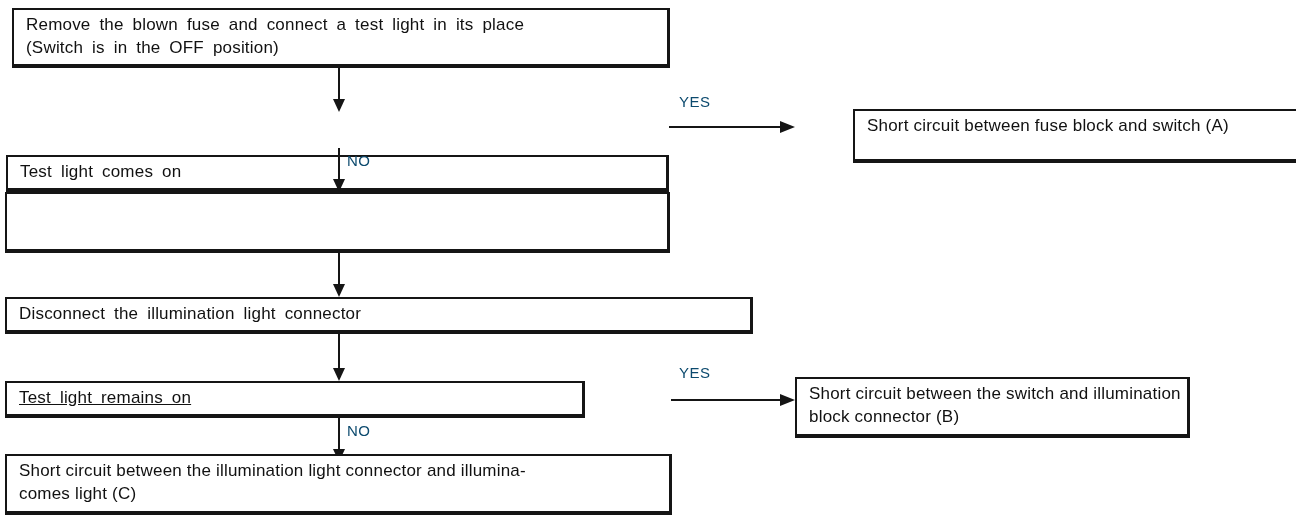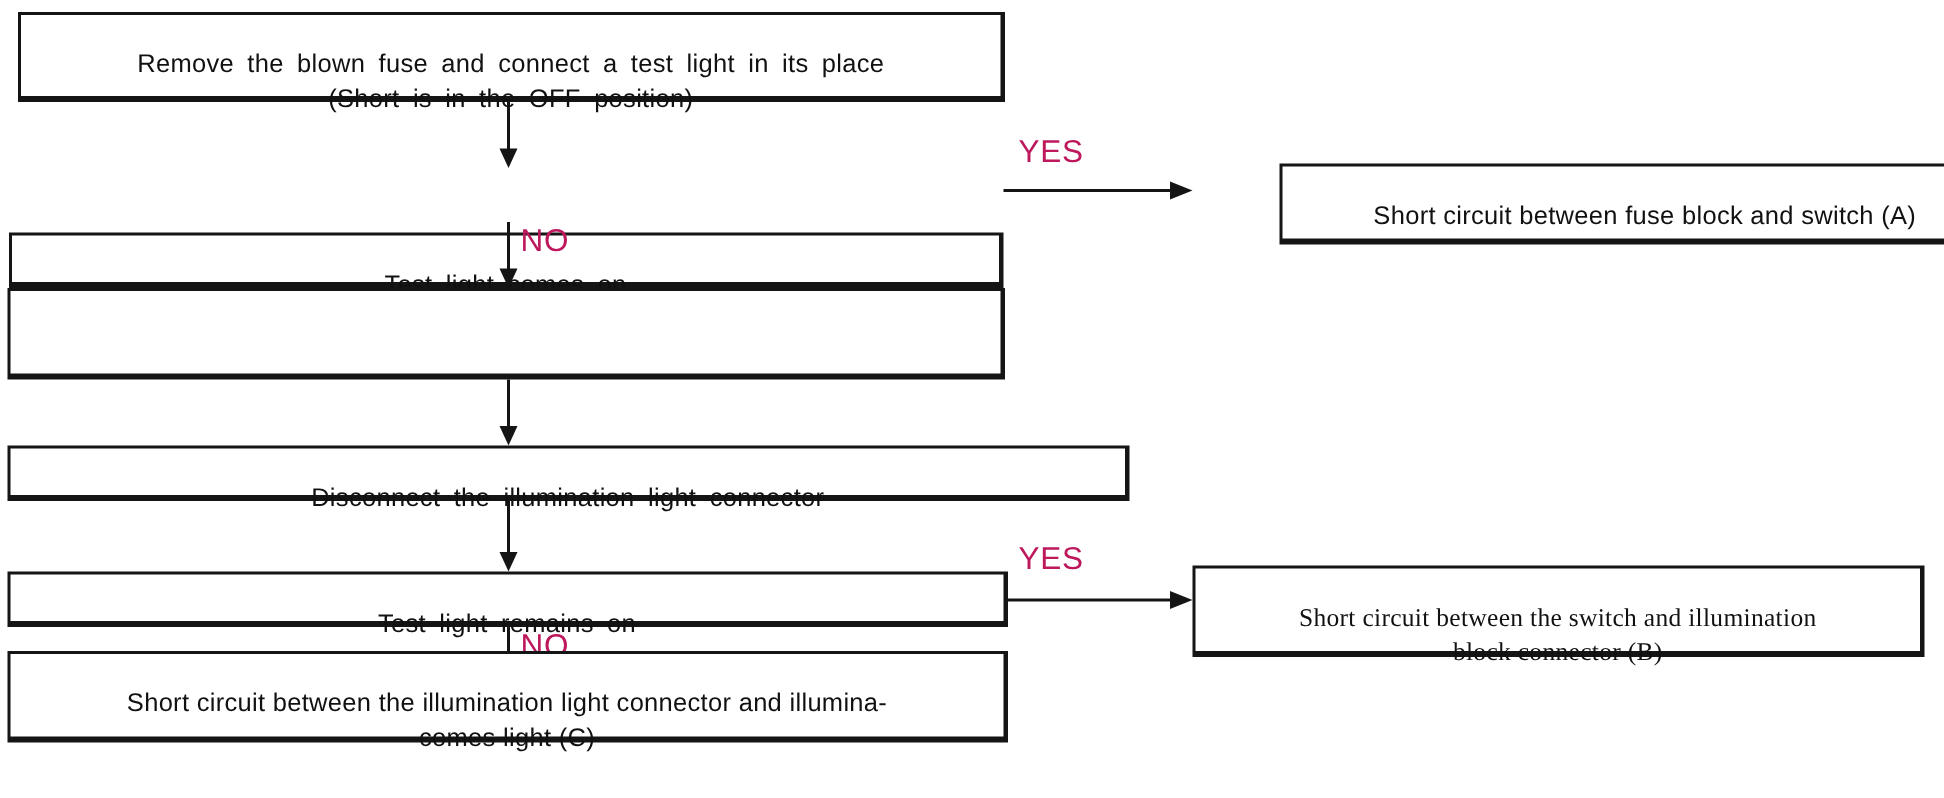--- a/index.html
+++ b/index.html
@@ -16,26 +16,25 @@
     color: #111111;
     overflow: hidden;
   }
   .node {
     position: absolute;
     box-sizing: border-box;
     background: #ffffff;
     border: 2px solid #151515;
     border-bottom-width: 4px;
     border-right-width: 3px;
-    padding: 21px 12px 4px 12px;
+    padding: 3px 12px 4px 12px;
     font-size: 17px;
     line-height: 23px;
     letter-spacing: 0.2px;
     white-space: nowrap;
-    text-align: center;
   }
   .node.wide-words { word-spacing: 4px; }
   .node .line { display: block; }
   .vline {
     position: absolute;
     width: 2px;
     background: #151515;
   }
   .hline {
     position: absolute;
@@ -51,34 +50,34 @@
   }
   .arrow-right {
     position: absolute;
     width: 0; height: 0;
     border-top: 6px solid transparent;
     border-bottom: 6px solid transparent;
     border-left: 15px solid #151515;
   }
   .branch-label {
     position: absolute;
-    font-size: 21px;
+    font-size: 15px;
     line-height: 19px;
     letter-spacing: 0.5px;
-    color: #be185d;
+    color: #0c4a6e;
   }
 </style>
 </head>
 <body>
 
 <div class="canvas">
 
   <div class="node wide-words" style="left:12px; top:8px; width:658px; height:60px;">
     <span class="line">Remove the blown fuse and connect a test light in its place</span>
-    <span class="line">(Short is in the OFF position)</span>
+    <span class="line">(Switch is in the OFF position)</span>
   </div>
 
   <div class="vline" style="left:338px; top:68px; height:32px;"></div>
   <div class="arrow-down" style="left:333px; top:99px;"></div>
 
   <div class="node wide-words" style="left:6px; top:111px; width:663px; height:37px;margin-top:44px;">
     <span class="line">Test light comes on</span>
   </div>
 
   <div class="branch-label" style="left:679px; top:92px;">YES</div>
@@ -99,35 +98,35 @@
   <div class="vline" style="left:338px; top:253px; height:32px;"></div>
   <div class="arrow-down" style="left:333px; top:284px;"></div>
 
   <div class="node wide-words" style="left:5px; top:297px; width:748px; height:37px;">
     <span class="line">Disconnect the illumination light connector</span>
   </div>
 
   <div class="vline" style="left:338px; top:334px; height:35px;"></div>
   <div class="arrow-down" style="left:333px; top:368px;"></div>
 
-  <div class="node wide-words" style="left:5px; top:381px; width:667px; height:37px;">
+  <div class="node wide-words" style="left:5px; top:381px; width:580px; height:37px;text-decoration:underline;">
     <span class="line">Test light remains on</span>
   </div>
 
   <div class="branch-label" style="left:679px; top:363px;">YES</div>
   <div class="hline" style="left:671px; top:399px; width:110px;"></div>
   <div class="arrow-right" style="left:780px; top:394px;"></div>
 
-  <div class="node" style="left:795px; top:377px; width:488px; height:61px;font-family:Liberation Serif, serif;">
+  <div class="node" style="left:795px; top:377px; width:395px; height:61px;">
     <span class="line">Short circuit between the switch and illumination</span>
     <span class="line">block  connector  (B)</span>
   </div>
 
   <div class="branch-label" style="left:347px; top:421px;">NO</div>
   <div class="vline" style="left:338px; top:418px; height:32px;"></div>
   <div class="arrow-down" style="left:333px; top:449px;"></div>
 
-  <div class="node" style="left:5px; top:434px; width:667px; height:61px;">
+  <div class="node" style="left:5px; top:454px; width:667px; height:61px;">
     <span class="line">Short circuit between the illumination light connector and illumina-</span>
     <span class="line">comes  light  (C)</span>
   </div>
 
 </div>
 
 </body></html>

